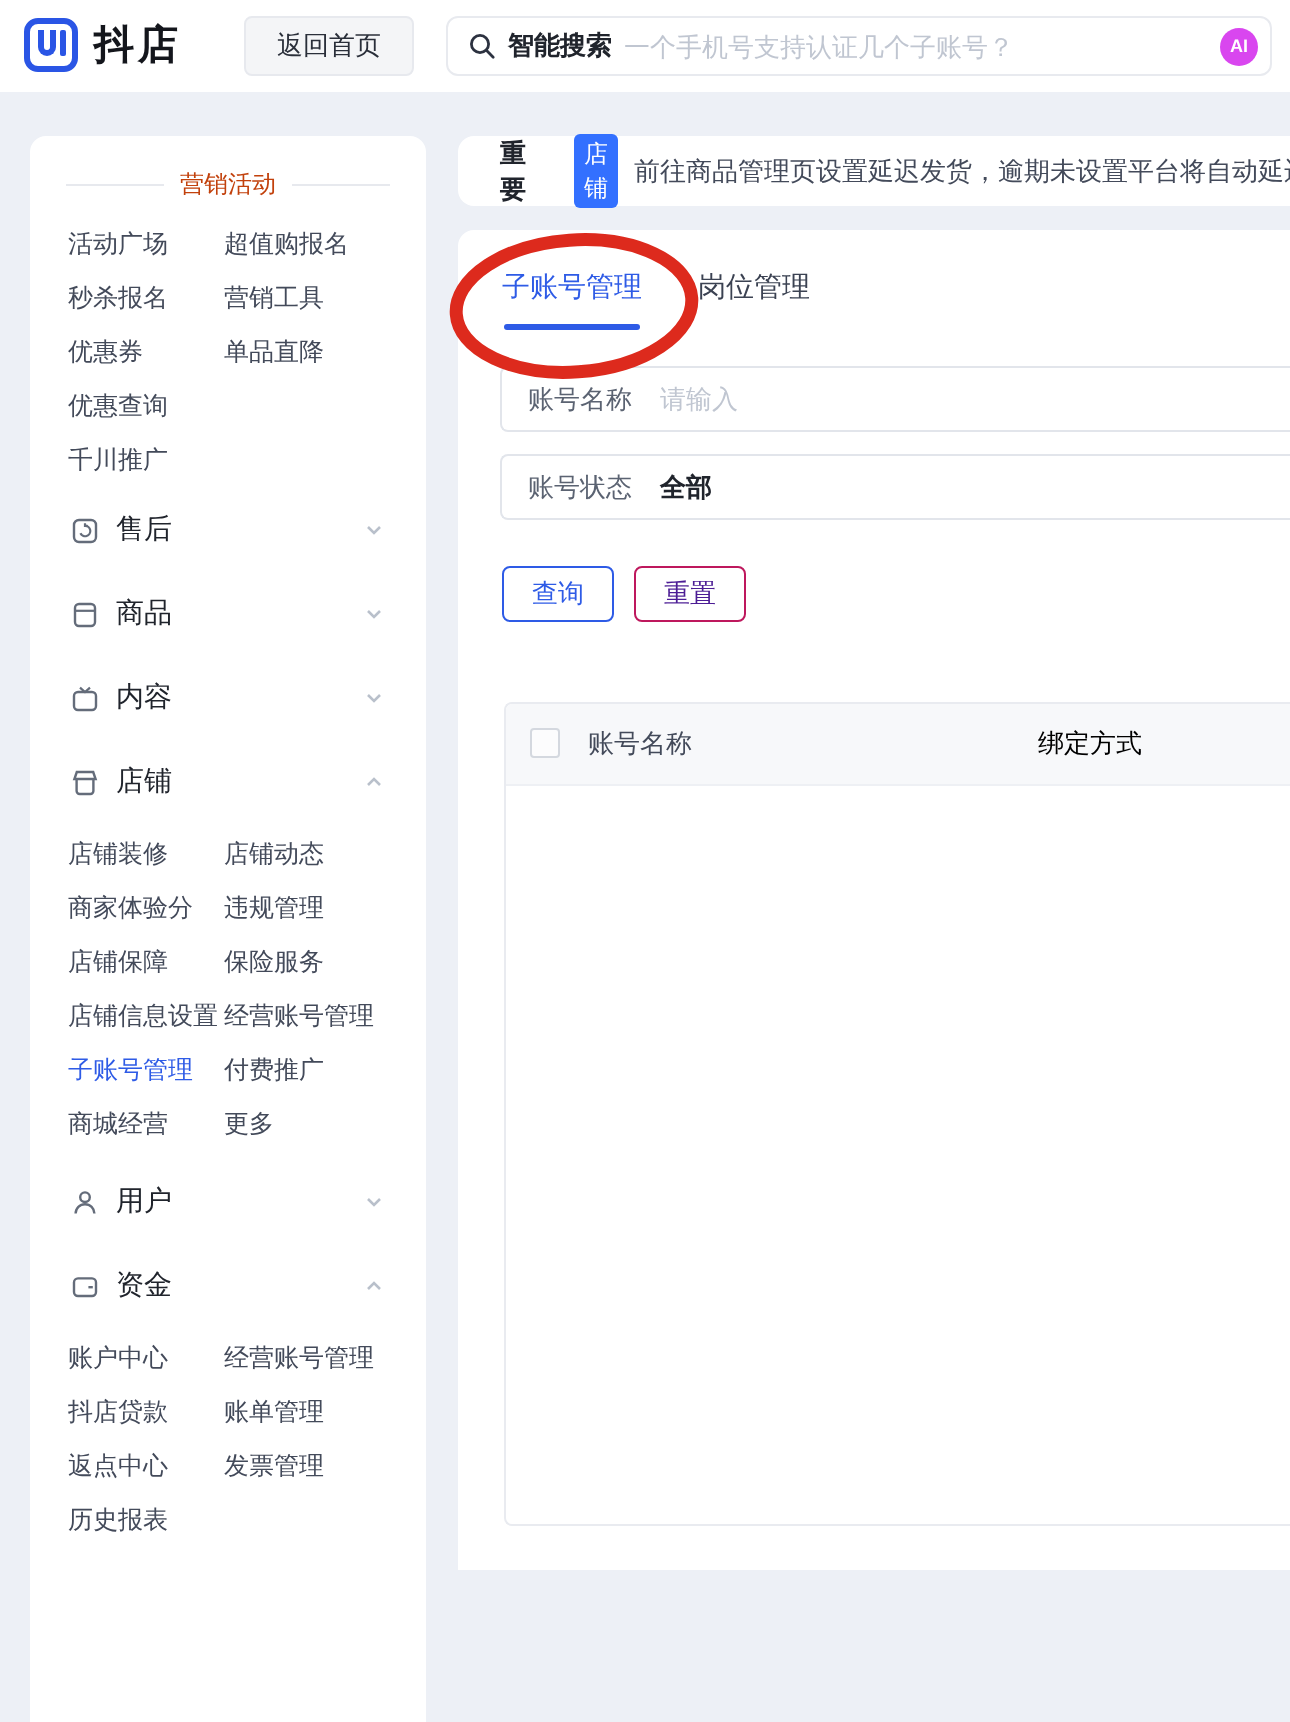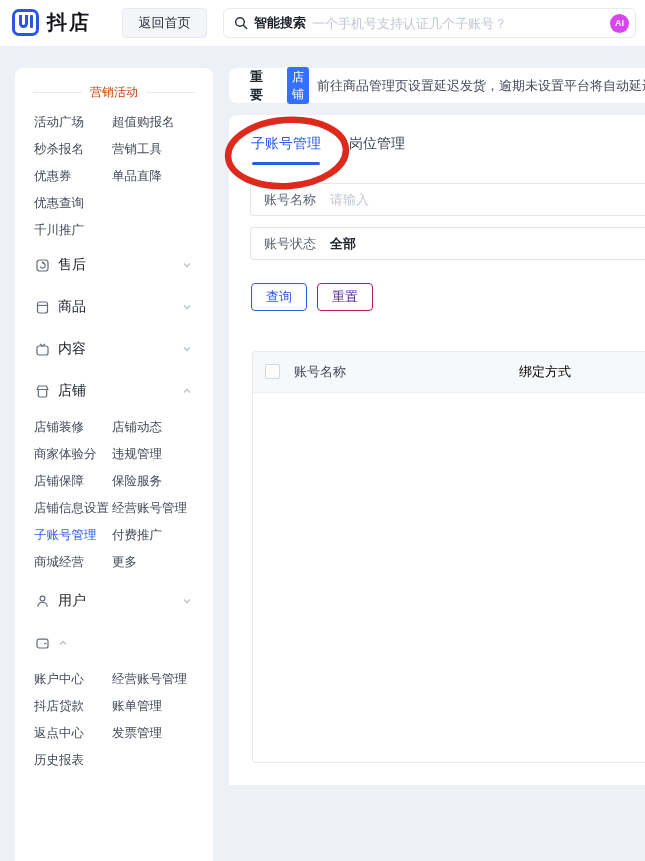--- a/index.html
+++ b/index.html
@@ -205,20 +205,21 @@
       </span>
   </div>
 
   <div class="menu-item">
     <span class="mico">
         <svg width="15" height="15" viewBox="0 0 15 15">
           <rect x="2" y="3.2" width="11" height="8.8" rx="2" fill="none" stroke="#646c7a" stroke-width="1.2"></rect>
           <line x1="9.2" y1="7.6" x2="11.4" y2="7.6" stroke="#646c7a" stroke-width="1.2"></line>
         </svg>
       </span>
+    <span class="mlabel">资金</span>
     <span class="chev up">
         <svg width="10" height="10" viewBox="0 0 10 10">
           <path d="M2 3.5 L5 6.5 L8 3.5" stroke="#b9c0cb" fill="none" stroke-width="1.3"></path>
         </svg>
       </span>
   </div>
 
   <div class="side-grid submenu">
     <span class="slink">账户中心</span>
     <span class="slink">经营账号管理</span>

